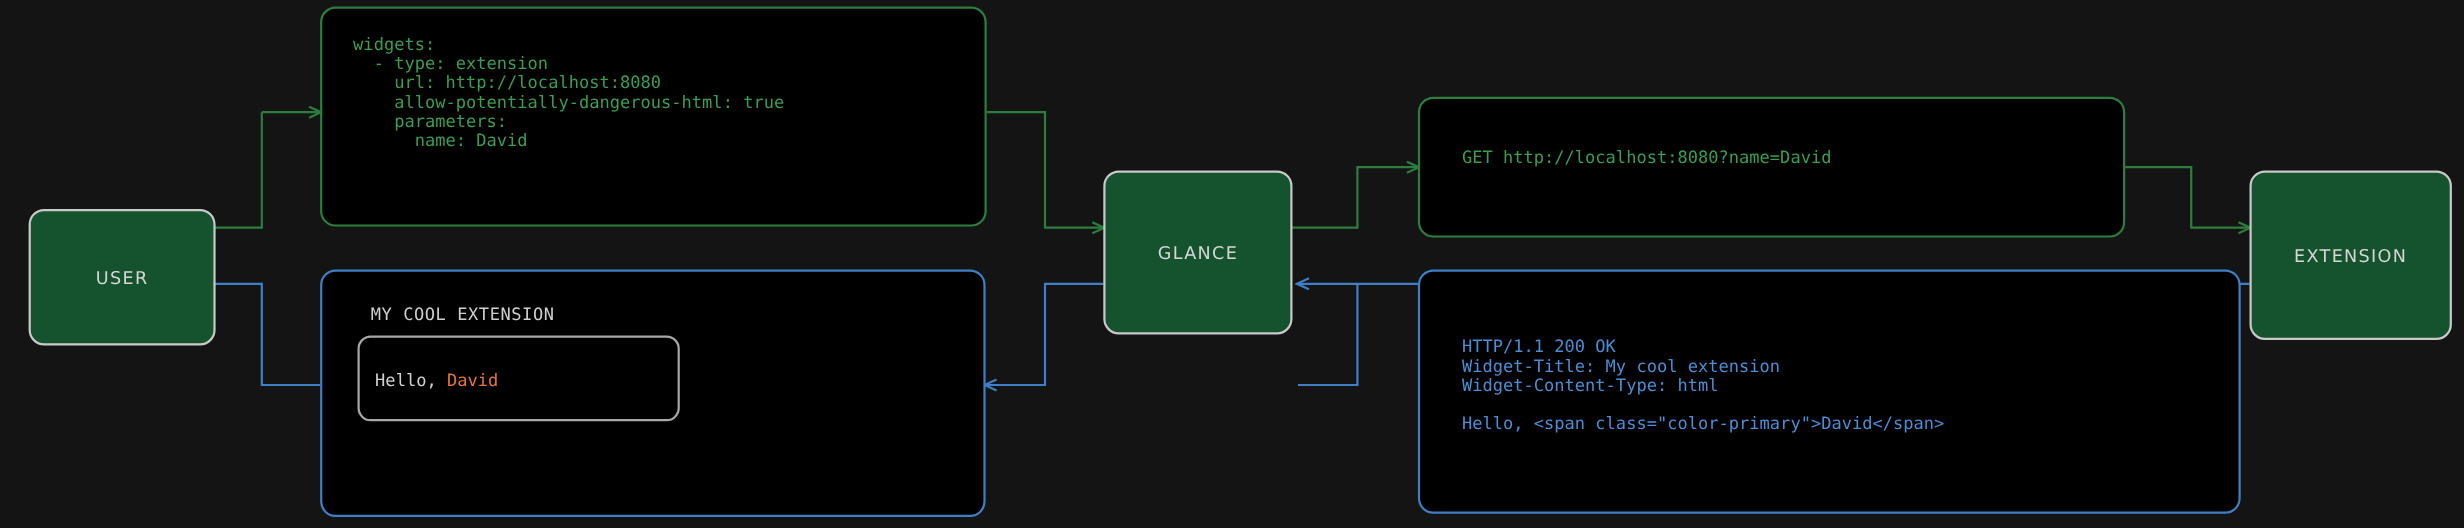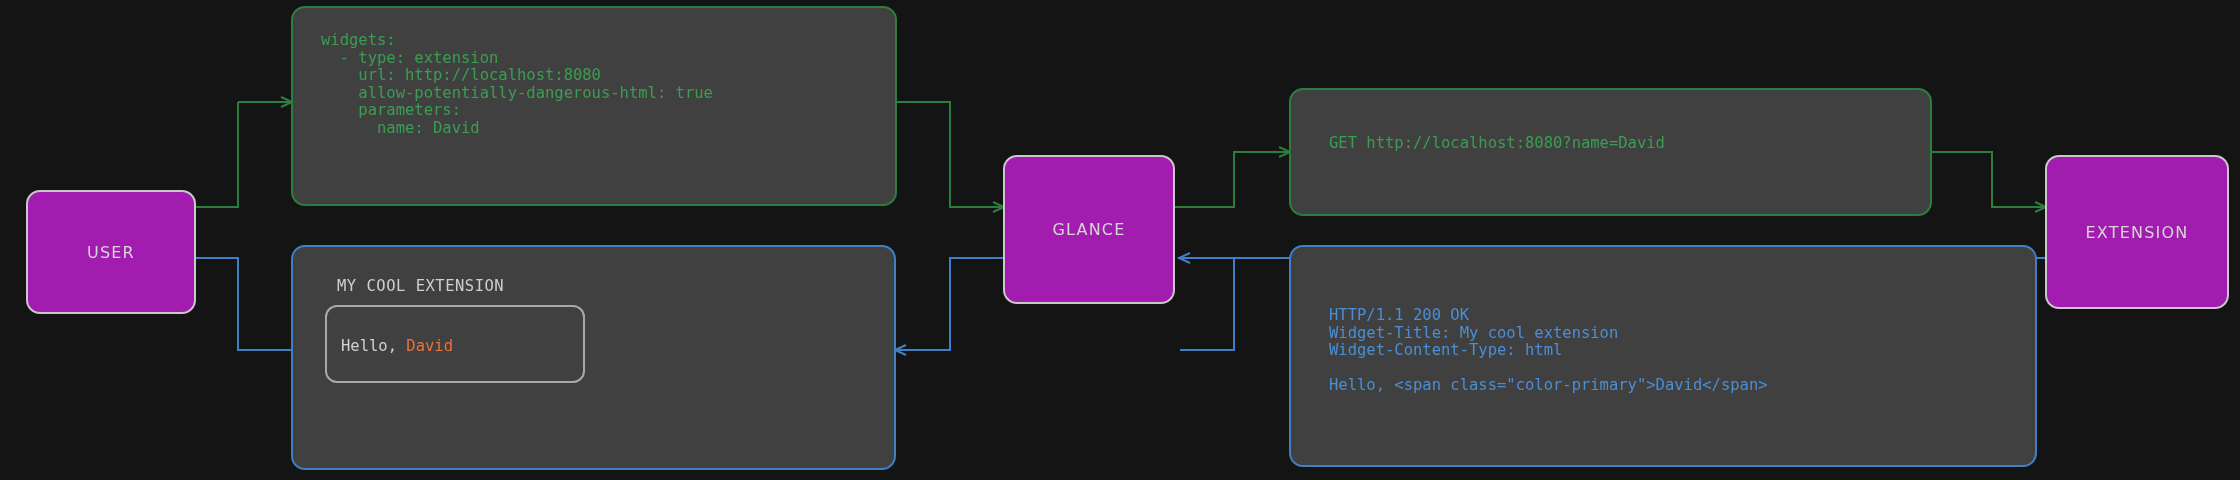--- a/index.html
+++ b/index.html
@@ -19,35 +19,35 @@
     position: absolute;
     left: 0; top: 0;
     width: 2240px;
     height: 480px;
     pointer-events: none;
   }
   .node {
     position: absolute;
     border: 2px solid #c9c9c9;
     border-radius: 14px;
-    background: #a21caf;
+    background: #14532d;
     display: flex;
     align-items: center;
     justify-content: center;
   }
   .node-label {
     font-family: "DejaVu Sans", sans-serif;
     font-size: 16px;
     letter-spacing: 1.2px;
     color: #d6d6d6;
   }
   .codebox {
     position: absolute;
     border-radius: 14px;
-    background: #404040;
+    background: #000000;
     box-sizing: border-box;
   }
   .codebox.green { border: 2px solid #2d7d3f; }
   .codebox.blue  { border: 2px solid #3f7fc6; text-decoration: underline; }
   pre.code {
     margin: 0;
     font-family: "DejaVu Sans Mono", monospace;
     font-size: 15.5px;
     line-height: 17.5px;
     white-space: pre;
@@ -61,21 +61,21 @@
     position: absolute;
     left: 44px; top: 30px;
     font-family: "DejaVu Sans Mono", monospace;
     font-size: 15.5px;
     letter-spacing: 0.5px;
     color: #cfcfcf;
   }
   .widget-body {
     position: absolute;
     left: 32px; top: 58px;
-    width: 260px; height: 78px;
+    width: 293px; height: 78px;
     border: 2px solid #a8a8a8;
     border-radius: 12px;
     box-sizing: border-box;
   }
   .widget-body-text {
     position: absolute;
     left: 14px; top: 30px;
     font-family: "DejaVu Sans Mono", monospace;
     font-size: 15.5px;
     color: #d2d2d2;

